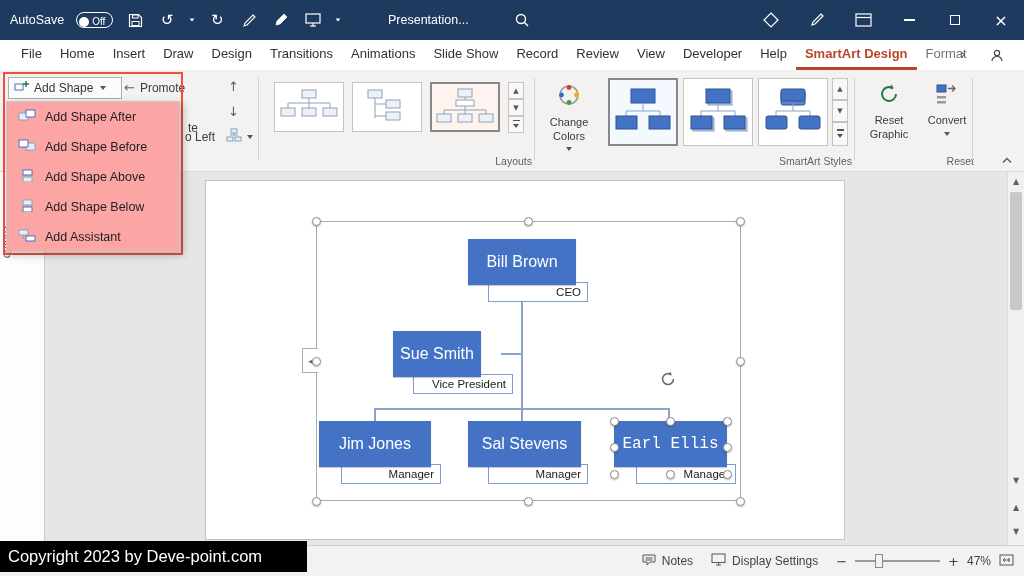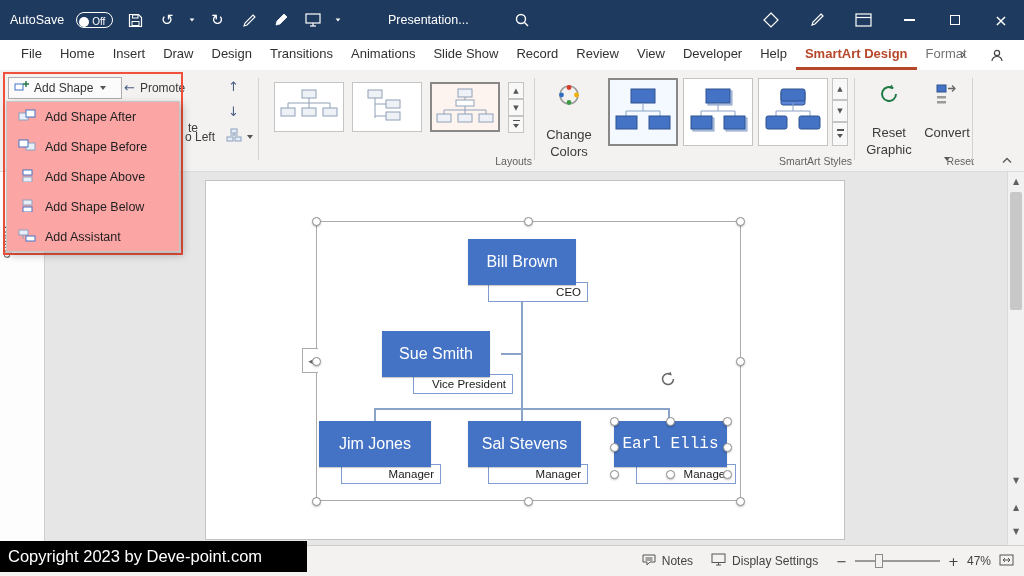--- a/index.html
+++ b/index.html
@@ -51,21 +51,21 @@
 
   
   .gal-thumb { position:absolute; top:12px; width:70px; height:50px; background:#fff; border:1px solid #c6c4c2; display:flex; align-items:center; justify-content:center; cursor:pointer; }
   .gal-thumb.selected { border:2px solid #8a8886; background:#fdf4ef; }
   .style-thumb { position:absolute; top:8px; width:70px; height:68px; background:#fff; border:1px solid #c6c4c2; display:flex; align-items:center; justify-content:center; cursor:pointer; }
   .style-thumb.selected { border:2px solid #8a8886; background:#f3f9ff; }
   .gal-strip { position:absolute; display:flex; flex-direction:column; }
   .gal-btn { width:16px; height:17px; border:1px solid #c6c4c2; background:#f8f8f8; display:flex; align-items:center; justify-content:center; font-size:7px; color:#555; cursor:pointer; }
   .more-bar { display:block; width:7px; height:1.5px; background:#555; margin-bottom:1px; }
 
-  .bigbtn { position:absolute; top:6px; display:flex; flex-direction:column; align-items:center; justify-content:flex-start; gap:15px; padding-top:6px; width:58px; height:80px; font-size:13px; color:#3b3b3b; text-align:center; line-height:1.25; cursor:pointer; }
+  .bigbtn { position:absolute; top:6px; display:flex; flex-direction:column; align-items:center; justify-content:flex-start; gap:4px; padding-top:6px; width:58px; height:80px; font-size:11px; color:#3b3b3b; text-align:center; line-height:1.25; cursor:pointer; }
   .collapse-btn { position:absolute; right:8px; bottom:4px; width:18px; height:14px; display:flex; align-items:center; justify-content:center; cursor:pointer; }
 
   
   .workspace { position:absolute; left:0; top:172px; width:1024px; height:373px; background:#e6e6e6; }
   .thumbpane { position:absolute; left:0; top:0; width:45px; height:373px; background:#fdfdfd; border-right:1px solid #d0d0d0; }
   .thumb-label { position:absolute; left:14px; top:52px; font-size:11px; color:#555; transform:rotate(90deg); transform-origin:left top; white-space:nowrap; }
   .slide { position:absolute; left:205px; top:8px; width:640px; height:360px; background:#fff; border:1px solid #c2c2c2; }
 
   .frame { position:absolute; left:110px; top:40px; width:425px; height:280px; border:1px solid #ababab; }
   .handle { position:absolute; width:9px; height:9px; border-radius:50%; background:#fff; border:1px solid #8c8c8c; box-shadow:0 1px 2px rgba(0,0,0,.25); z-index:12; cursor:pointer; }
@@ -449,21 +449,21 @@
       <div class="conn" style="left:295px; top:172px; width:21px; height:2px;"></div>
       <div class="conn" style="left:168px; top:227px; width:296px; height:2px;"></div>
       <div class="conn" style="left:168px; top:227px; width:2px; height:14px;"></div>
       <div class="conn" style="left:462px; top:227px; width:2px; height:14px;"></div>
 
       <div class="org-box" style="left:262px; top:58px; width:108px; height:46px;">
         <span class="org-name">Bill Brown</span>
       </div>
       <div class="org-sub" style="left:282px; top:101px; width:100px; height:20px;">CEO</div>
 
-      <div class="org-box" style="left:176px; top:150px; width:108px; height:46px;">
+      <div class="org-box" style="left:187px; top:150px; width:88px; height:46px;">
         <span class="org-name">Sue Smith</span>
       </div>
       <div class="org-sub" style="left:207px; top:193px; width:100px; height:20px;">Vice President</div>
 
       <div class="org-box" style="left:113px; top:240px; width:112px; height:46px;">
         <span class="org-name">Jim Jones</span>
       </div>
       <div class="org-sub" style="left:135px; top:283px; width:100px; height:20px;">Manager</div>
 
       <div class="org-box" style="left:262px; top:240px; width:113px; height:46px;">

